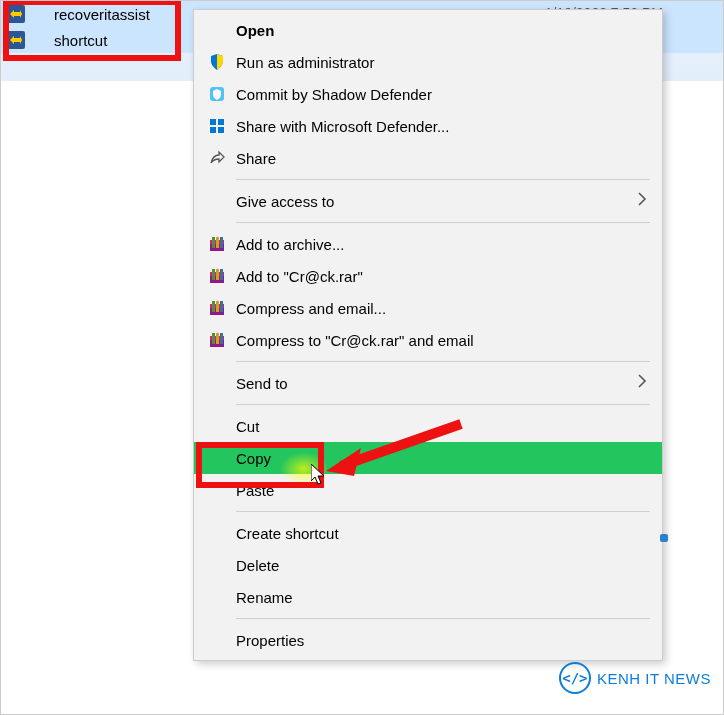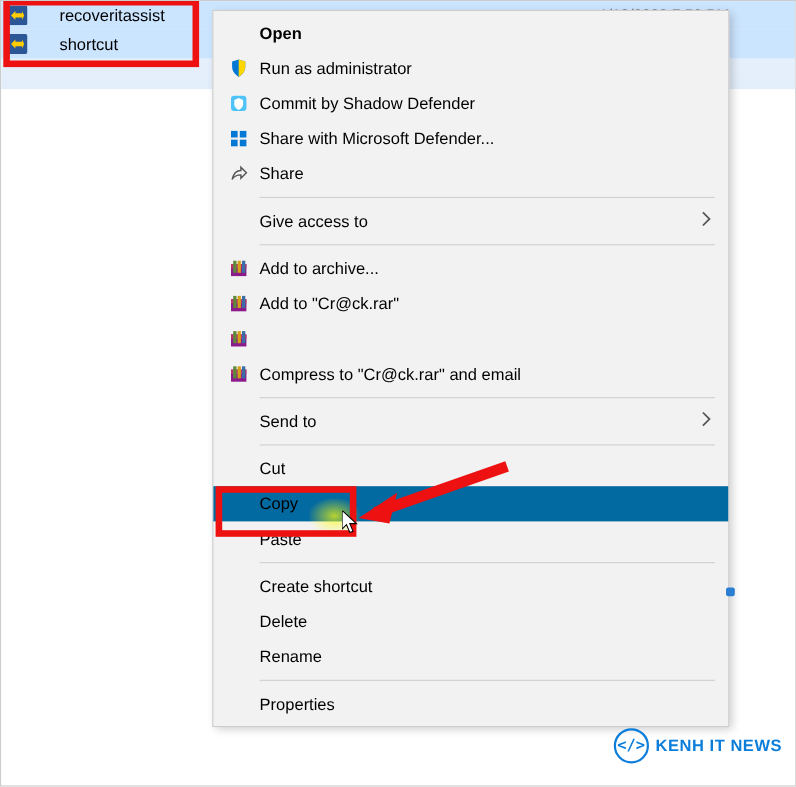--- a/index.html
+++ b/index.html
@@ -80,21 +80,21 @@
     }
     .menu-item {
       display: flex;
       align-items: center;
       height: 32px;
       padding: 0 14px 0 14px;
       cursor: default;
       position: relative;
     }
     .menu-item.highlighted {
-      background: #0369a1;
+      background: #22c55e;
     }
     .menu-icon-slot {
       width: 28px;
       display: inline-flex;
       align-items: center;
       justify-content: flex-start;
     }
     .menu-label {
       flex: 1;
       color: #000;
@@ -170,21 +170,21 @@
       display: flex;
       align-items: center;
       justify-content: center;
       color: #0b7dda;
       font-weight: bold;
       font-size: 14px;
       font-family: monospace;
     }
     .watermark-text {
       color: #0b7dda;
-      font-weight: 700;
+      font-weight: 400;
       font-size: 15px;
       letter-spacing: 0.5px;
     }
     
     
     .blue-edge {
       position: absolute;
       right: 55px;
       top: 533px;
       width: 8px;
@@ -311,20 +311,21 @@
   <div class="menu-item">
     <span class="menu-icon-slot">
       <svg width="18" height="18" viewBox="0 0 18 18">
         <rect x="2" y="5" width="14" height="11" fill="#8b1a8b"></rect>
         <rect x="2" y="5" width="14" height="4" fill="#b8336a"></rect>
         <rect x="4" y="2" width="3" height="11" fill="#5c8a3a"></rect>
         <rect x="8" y="2" width="3" height="11" fill="#d4a017"></rect>
         <rect x="12" y="2" width="3" height="11" fill="#3a6ea5"></rect>
       </svg>
     </span>
+    <span class="menu-label">Compress and email...</span>
   </div>
 
   <div class="menu-item">
     <span class="menu-icon-slot">
       <svg width="18" height="18" viewBox="0 0 18 18">
         <rect x="2" y="5" width="14" height="11" fill="#8b1a8b"></rect>
         <rect x="2" y="5" width="14" height="4" fill="#b8336a"></rect>
         <rect x="4" y="2" width="3" height="11" fill="#5c8a3a"></rect>
         <rect x="8" y="2" width="3" height="11" fill="#d4a017"></rect>
         <rect x="12" y="2" width="3" height="11" fill="#3a6ea5"></rect>

